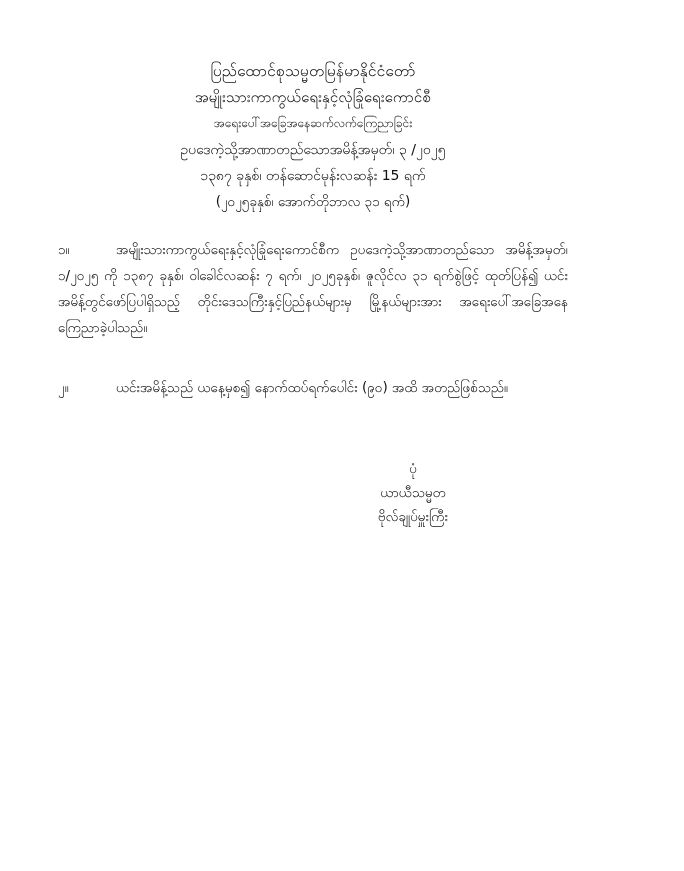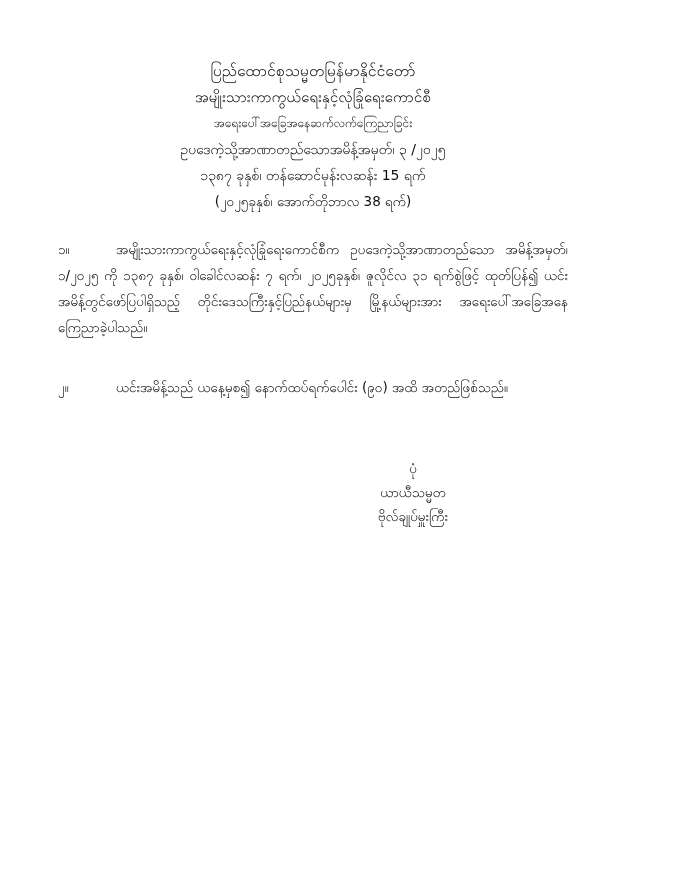--- a/index.html
+++ b/index.html
@@ -83,21 +83,21 @@
 <body>
 
 <div class="page">
 
   <div class="header-block">
     <div class="line-title-1">ပြည်ထောင်စုသမ္မတမြန်မာနိုင်ငံတော်</div>
     <div class="line-title-2">အမျိုးသားကာကွယ်ရေးနှင့်လုံခြုံရေးကောင်စီ</div>
     <div class="line-sub">အရေးပေါ်အခြေအနေဆက်လက်ကြေညာခြင်း</div>
     <div class="line-num">ဥပဒေကဲ့သို့အာဏာတည်သောအမိန့်အမှတ်၊ ၃ /၂၀၂၅</div>
     <div class="line-date">၁၃၈၇ ခုနှစ်၊ တန်ဆောင်မုန်းလဆန်း  15  ရက်</div>
-    <div class="line-greg">(၂၀၂၅ခုနှစ်၊ အောက်တိုဘာလ  38 ရက်)</div>
+    <div class="line-greg">(၂၀၂၅ခုနှစ်၊ အောက်တိုဘာလ  ၃၁ ရက်)</div>
   </div>
 
   <div class="body-block">
 
     <div class="para">
       <span class="marker">၁။</span><span>အမျိုးသားကာကွယ်ရေးနှင့်လုံခြုံရေးကောင်စီက  ဥပဒေကဲ့သို့အာဏာတည်သော  အမိန့်အမှတ်၊ ၁/၂၀၂၅ ကို ၁၃၈၇ ခုနှစ်၊ ဝါခေါင်လဆန်း ၇ ရက်၊ ၂၀၂၅ခုနှစ်၊ ဇူလိုင်လ  ၃၁ ရက်စွဲဖြင့် ထုတ်ပြန်၍ ယင်းအမိန့်တွင်ဖော်ပြပါရှိသည့် တိုင်းဒေသကြီးနှင့်ပြည်နယ်များမှ မြို့နယ်များအား အရေးပေါ်အခြေအနေကြေညာခဲ့ပါသည်။</span>
     </div>
 
     <div class="para para-2">
       <span class="marker">၂။</span><span>ယင်းအမိန့်သည် ယနေ့မှစ၍ နောက်ထပ်ရက်ပေါင်း (၉၀) အထိ အတည်ဖြစ်သည်။</span>

